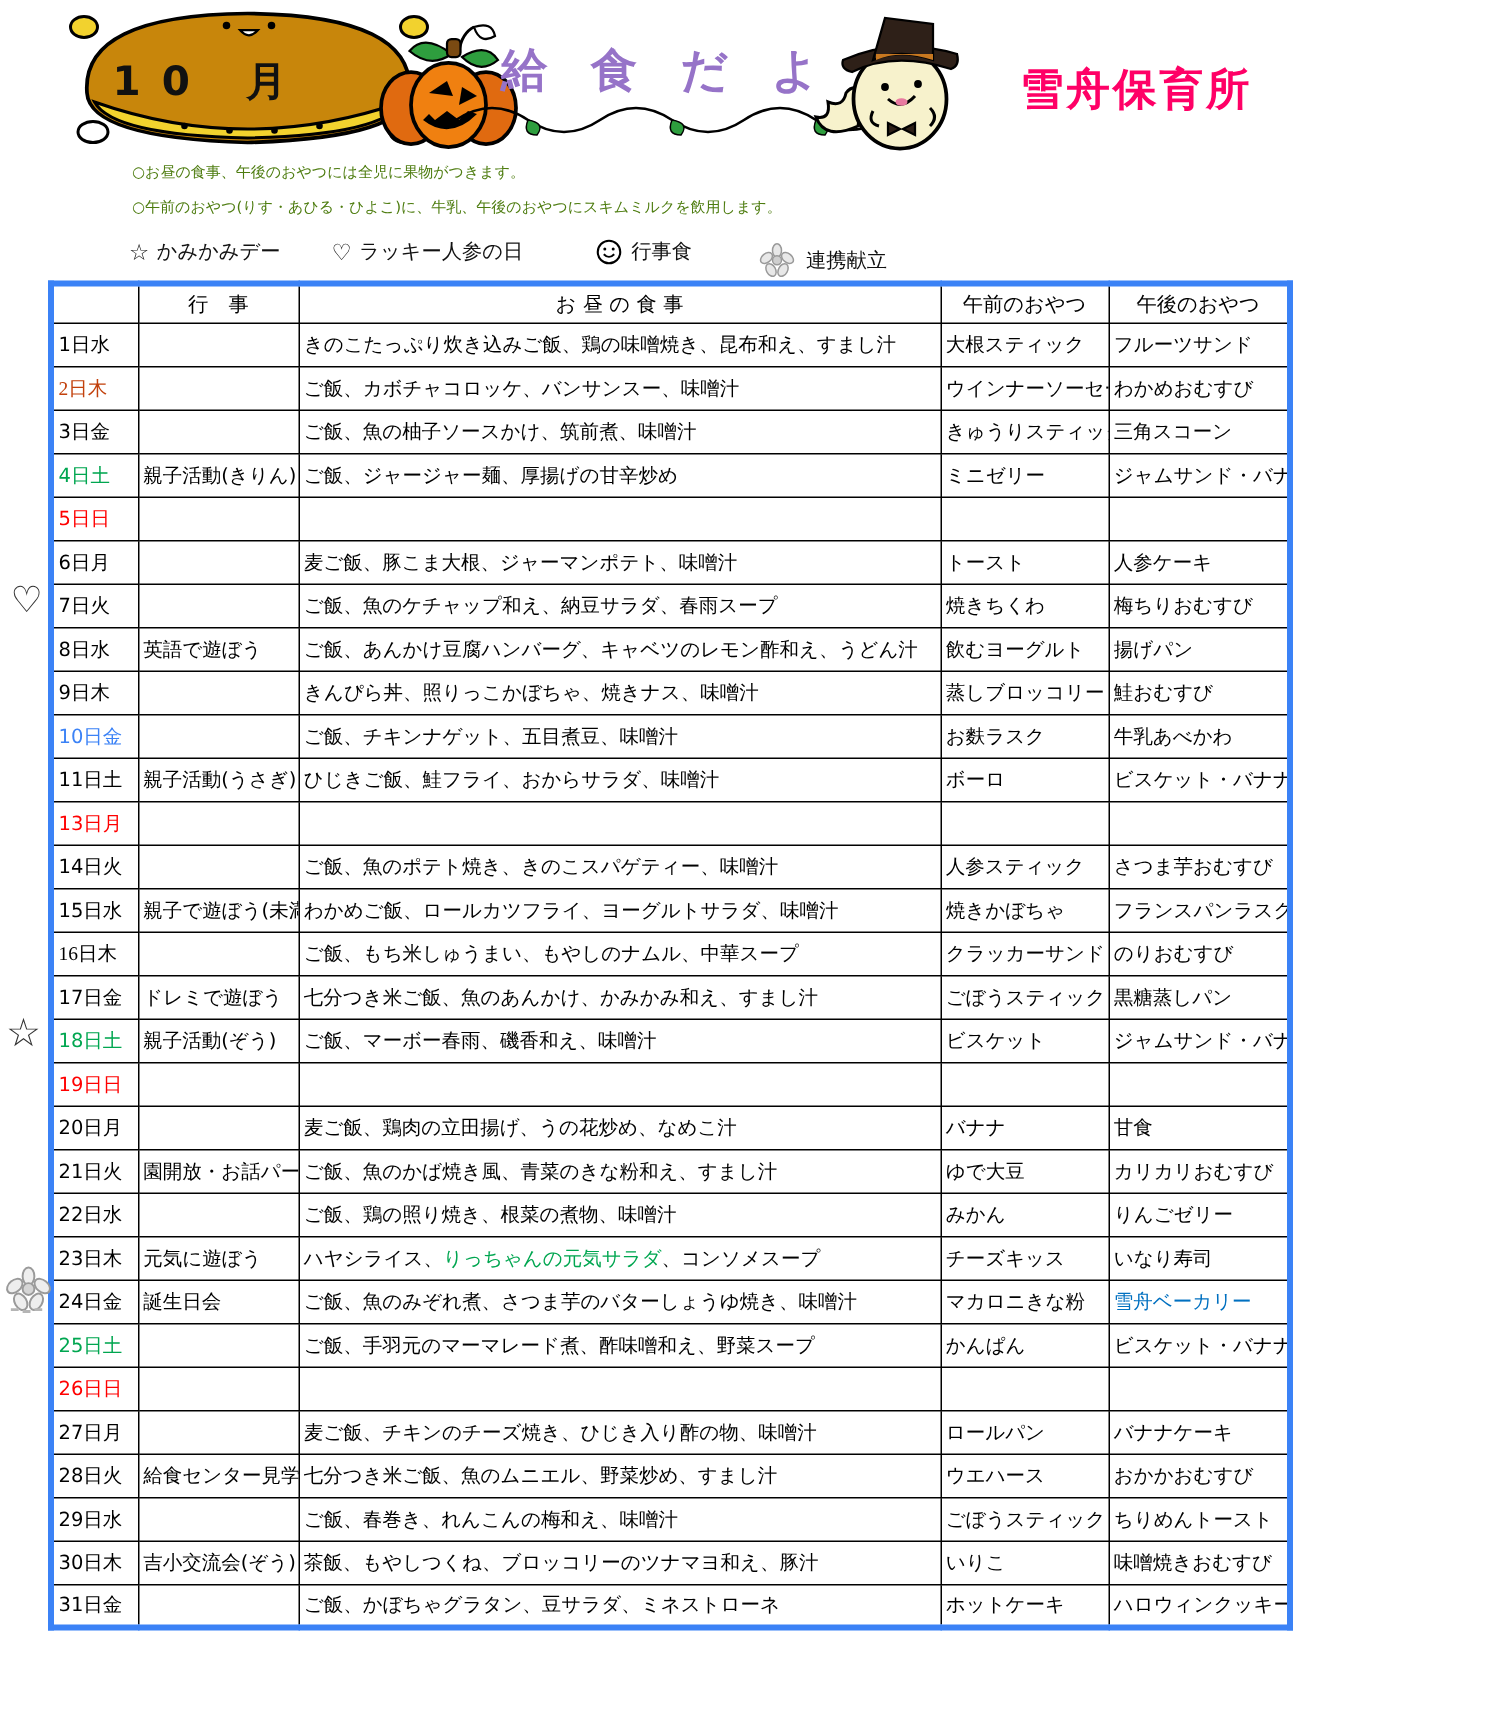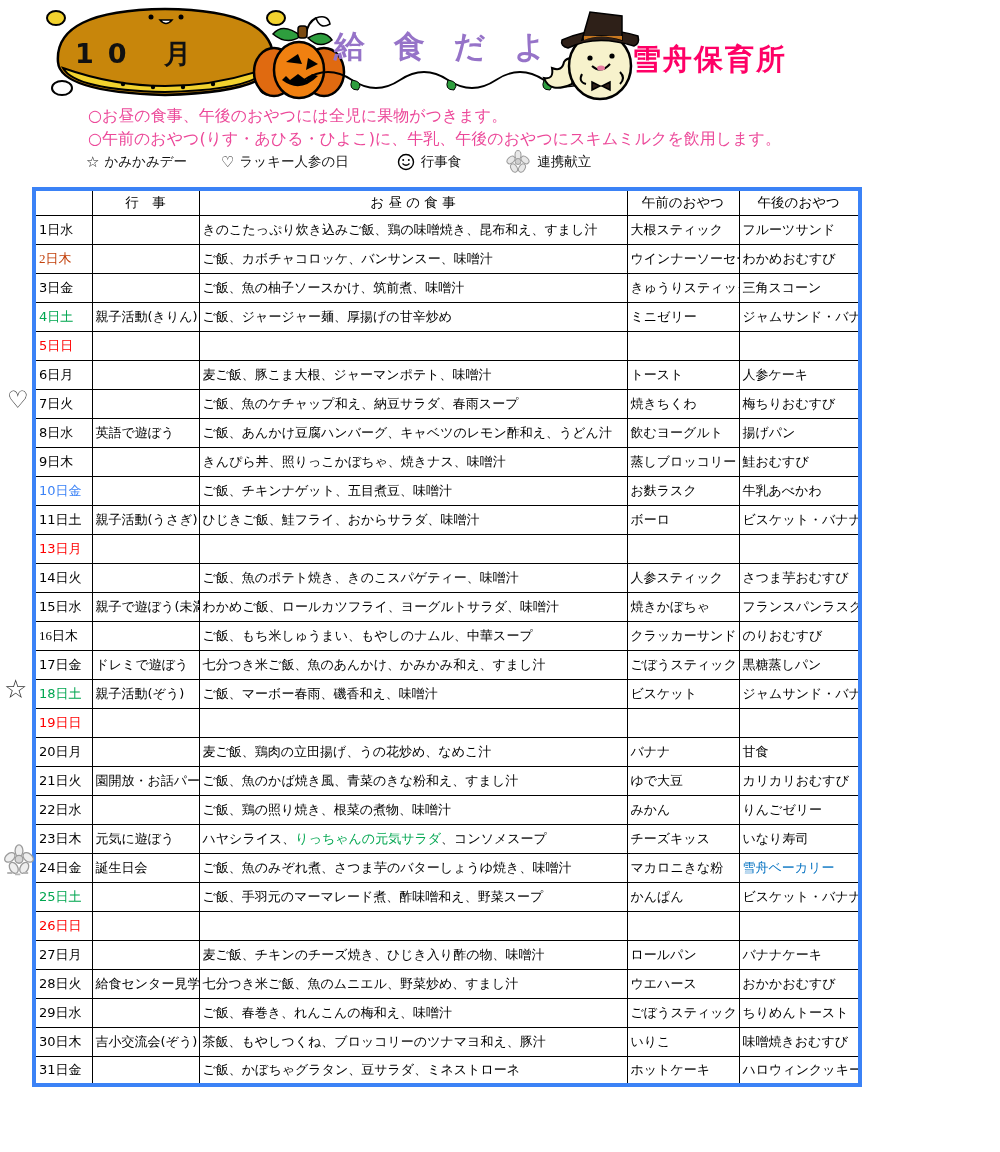--- a/index.html
+++ b/index.html
@@ -8,29 +8,29 @@
 
   
   .badge { position:absolute; left:38px; top:4px; width:255px; height:96px; }
   .badge-label { position:absolute; left:60px; top:36px; width:160px; text-align:center;
                  font-size:27px; font-weight:bold; letter-spacing:14px; color:#111; }
   .deco-pumpkin { position:absolute; left:246px; top:14px; width:100px; height:88px; }
   .page-title { position:absolute; left:334px; top:26px; font-size:31px; font-weight:bold;
                 letter-spacing:9px; white-space:pre; }
   .deco-vine { position:absolute; left:300px; top:62px; width:300px; height:32px; }
   .deco-ghost { position:absolute; left:538px; top:6px; width:108px; height:98px; }
-  .school-name { position:absolute; left:632px; top:40px; font-size:29px; font-weight:bold; letter-spacing:2px; }
+  .school-name { position:absolute; left:680px; top:40px; font-size:29px; font-weight:bold; letter-spacing:2px; }
 
   
-  .notes { position:absolute; left:88px; top:104px; font-size:16px; color:#ec4899; line-height:23px; }
+  .notes { position:absolute; left:88px; top:104px; font-size:10px; color:#4d7c0f; line-height:23px; }
   .legend { position:absolute; left:86px; top:149px; display:flex; align-items:center; font-size:13.5px; color:#111; }
   .legend-item { display:flex; align-items:center; }
   .legend-icon-char { font-size:15px; margin-right:5px; }
   .legend svg { margin-right:6px; }
-  .gap1 { margin-left:34px; } .gap2 { margin-left:48px; } .gap3 { margin-left:44px; }
+  .gap1 { margin-left:34px; } .gap2 { margin-left:48px; } .gap3 { margin-left:44px;margin-top:12px; }
 
   
   table.menu { position:absolute; left:32px; top:187px; width:826px; border-collapse:collapse;
                table-layout:fixed; border:4px solid #3b82f6; }
   table.menu th, table.menu td { border:1px solid #000; vertical-align:middle; overflow:hidden;
                white-space:nowrap; padding:0 3px; }
   table.menu th { height:26px; font-weight:normal; font-size:13.5px; text-align:center; }
   table.menu td { height:29px; font-size:13px; text-align:left; }
   col.c-date { width:58px; } col.c-event { width:107px; } col.c-lunch { width:428px; }
   col.c-am { width:112px; } col.c-pm { width:121px; }

